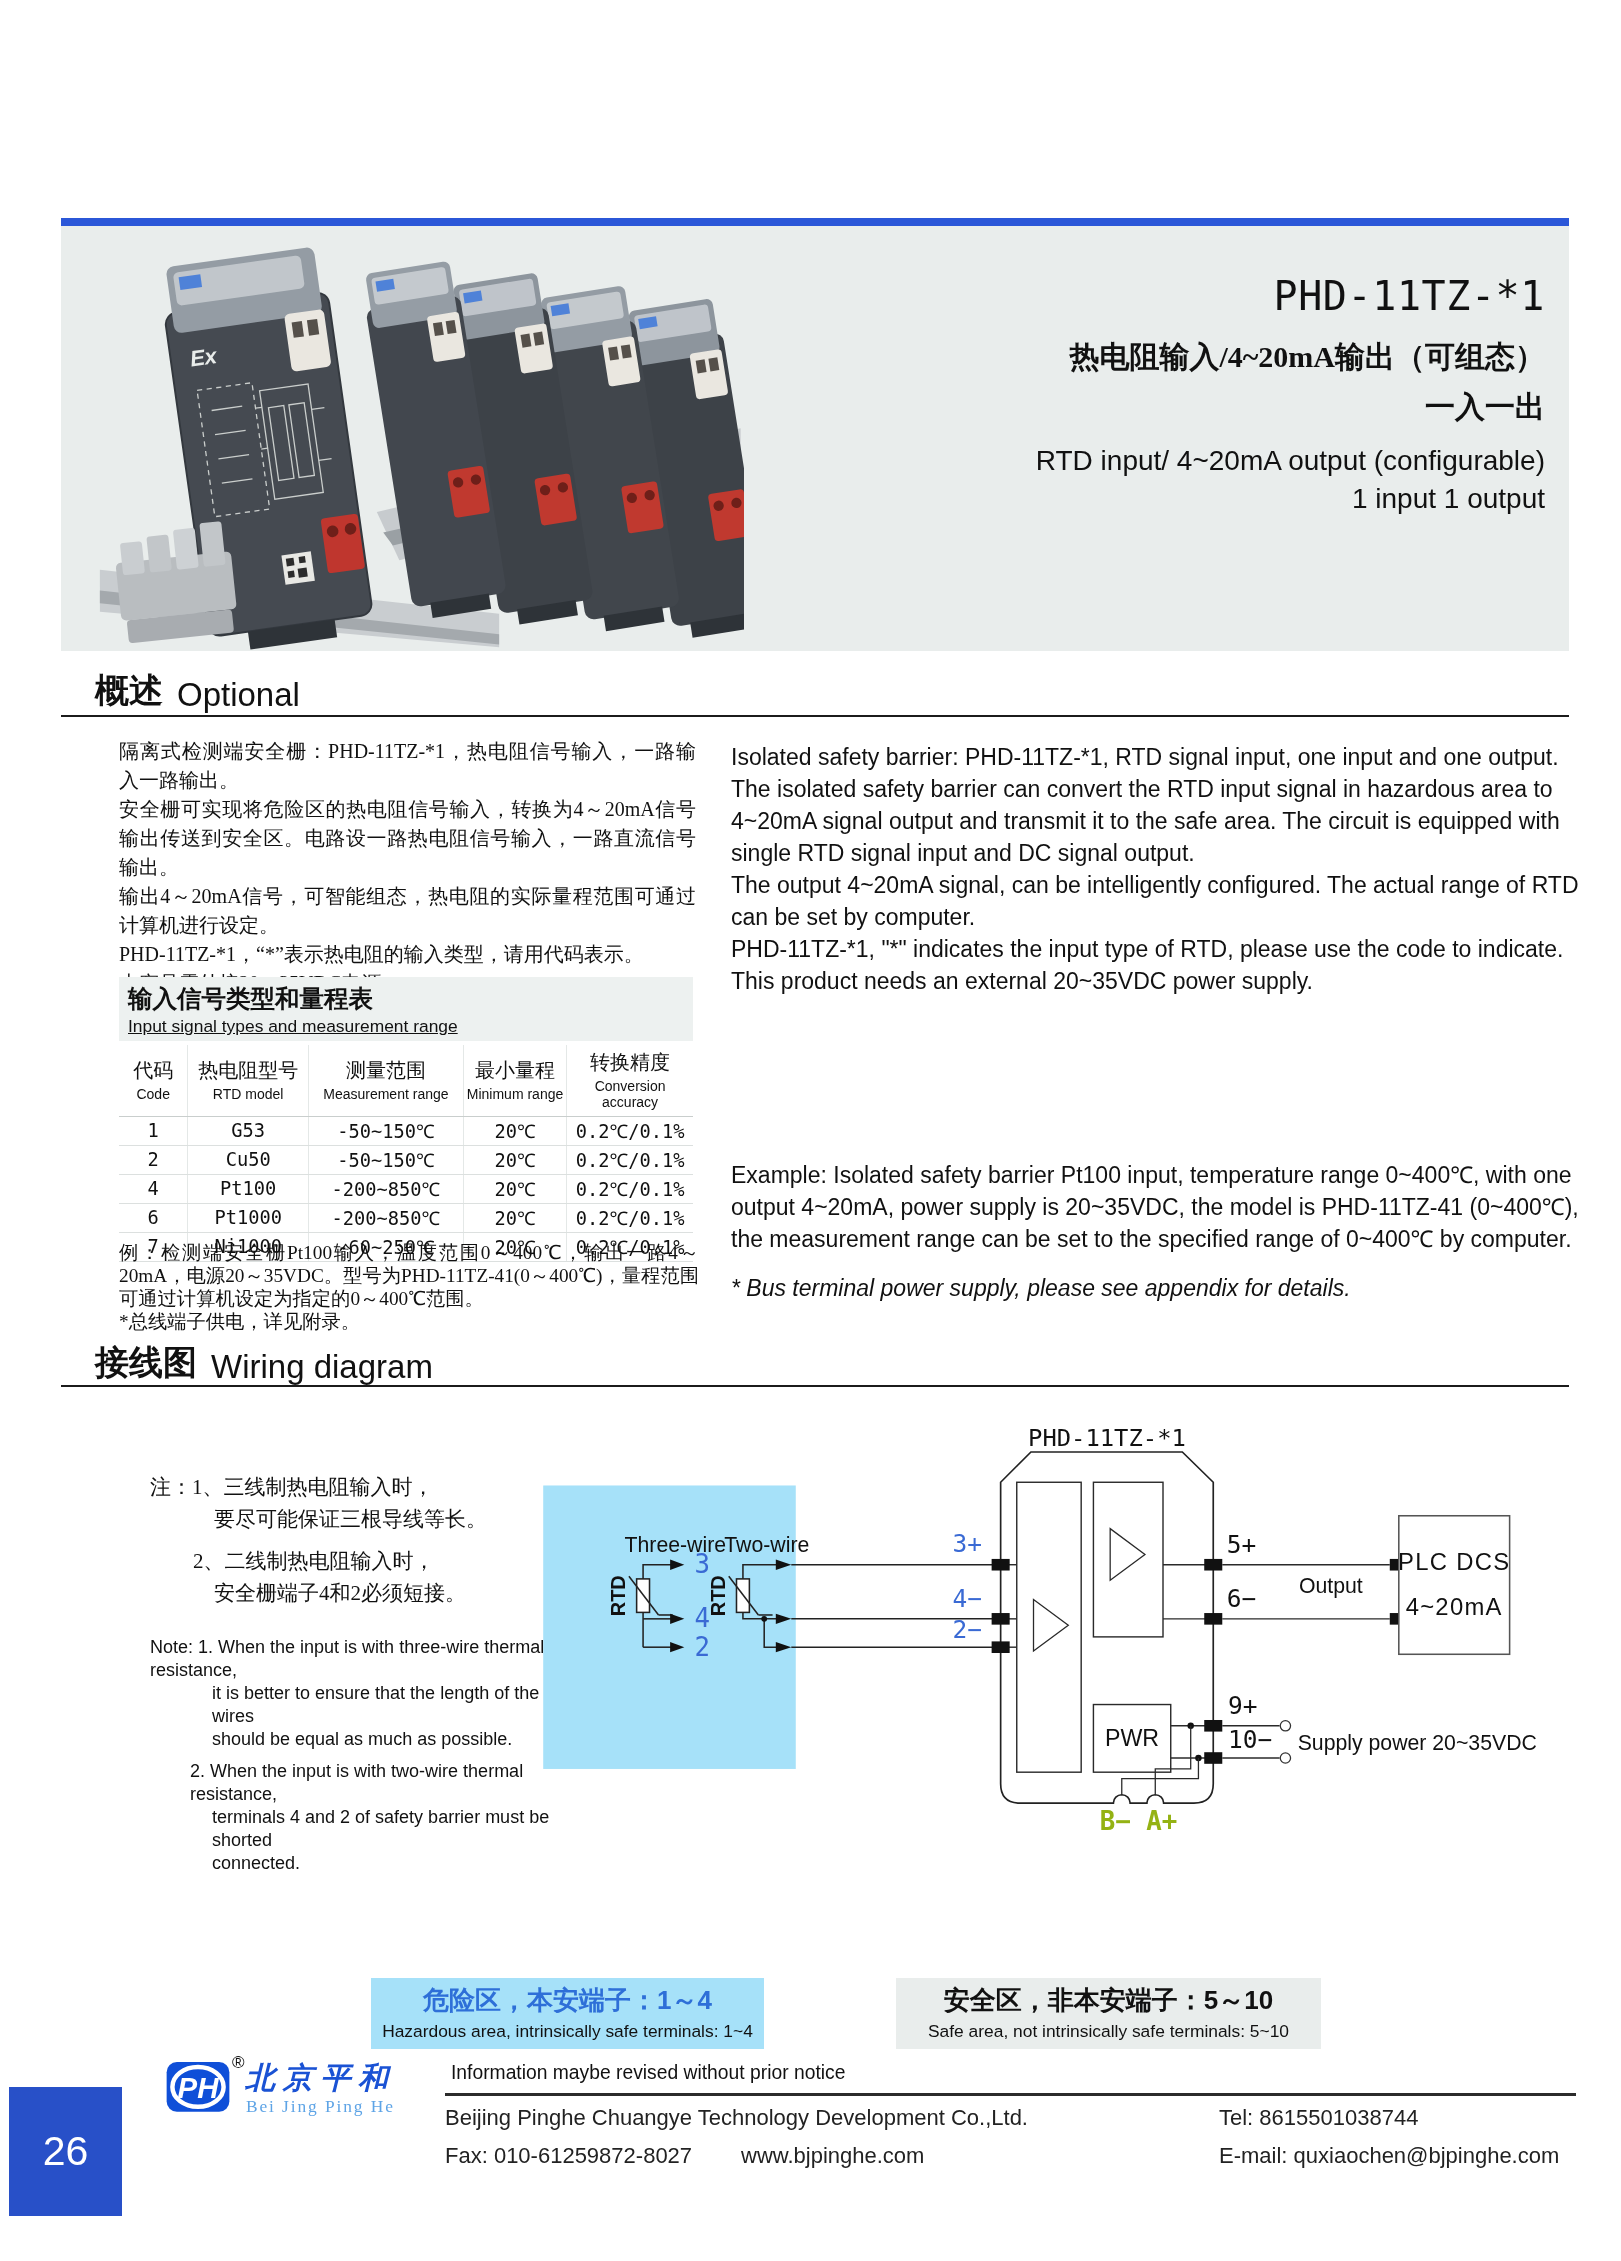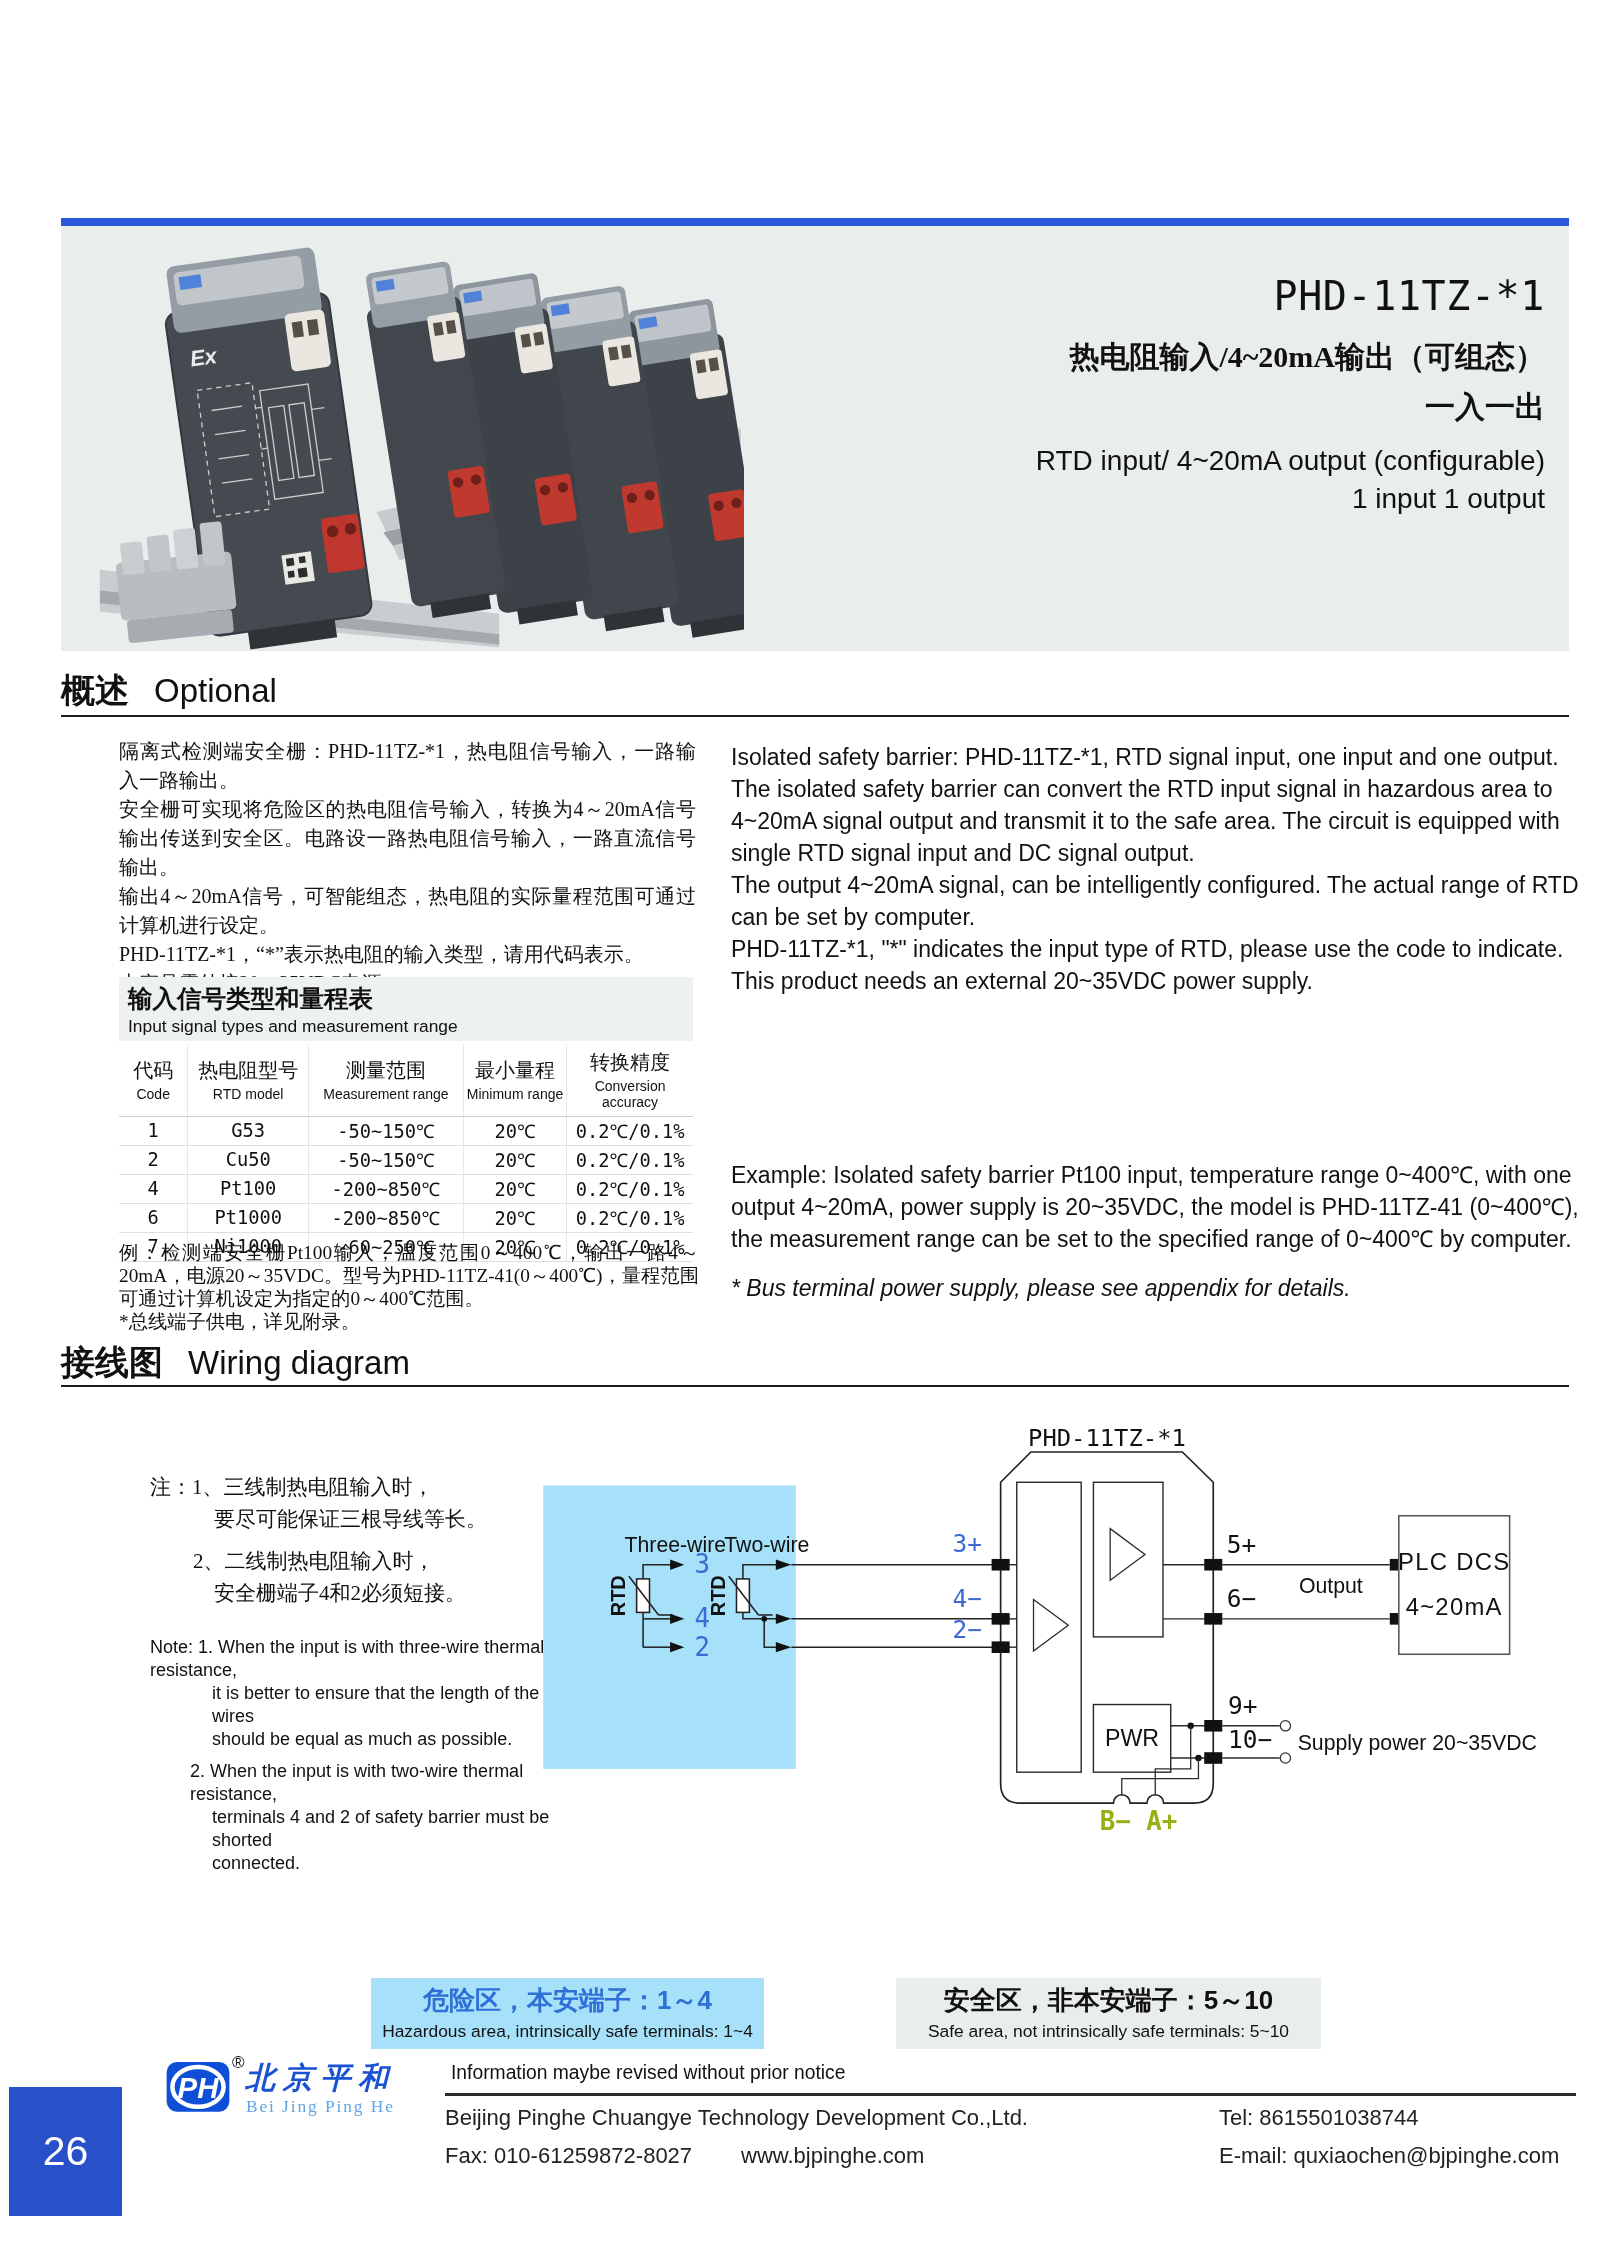--- a/index.html
+++ b/index.html
@@ -17,34 +17,34 @@
   
   .panel { left:61px; top:226px; width:1508px; height:425px; background:#e9edec; }
   .photo { left:74px; top:235px; width:670px; height:416px; }
   .product-text { left:644px; top:273px; width:901px; text-align:right; }
   .model { font-family:"DejaVu Sans Mono", monospace; font-size:40px; letter-spacing:0.6px; margin-bottom:18px; }
   .sub-zh { font-family:"Liberation Serif", serif; font-weight:700; font-size:30px; margin-bottom:9px; }
   .sub-zh2 { margin-bottom:17px; }
   .sub-en { font-size:28px; font-weight:500; margin-bottom:6.4px; }
 
   
-  .sec-head { display:flex; align-items:center; gap:25px; }
+  .sec-head { display:flex; align-items:flex-end; gap:14px;margin-left:34px; }
   .sh-zh { font-size:34px; font-weight:700; }
   .sh-en { font-size:33px; font-weight:500; }
   .rule { height:1.9px; background:#1b1b1b; width:1508px; left:61px; }
 
   
   .ov-zh { left:119px; top:737px; width:577px; font-family:"Liberation Serif", serif;
            font-size:20px; line-height:29px; text-align:justify; }
   .ov-en { left:731px; top:741px; width:852px; font-size:23px; line-height:32px; }
 
   
   .tbl-title { left:119px; top:977px; width:574px; height:64px; background:#edf1f0; padding:5.2px 0 0 9px; }
   .tbl-title-zh { font-size:24.5px; font-weight:700; }
-  .tbl-title-en { font-size:17.4px; margin-top:1.3px; }
+  .tbl-title-en { font-size:17.4px; margin-top:1.3px;text-decoration:underline; }
   .sig-table { left:119px; top:1045px; width:574px; border-collapse:collapse; }
   .sig-table th, .sig-table td { text-align:center; vertical-align:middle; }
   .sig-table th { border-bottom:1.3px solid #c9cecd; padding:3.9px 1.3px 5.2px; }
   .sig-table td { border-bottom:1.3px solid #dce0df; height:29px;
                   font-family:"DejaVu Sans Mono", monospace; font-size:18.7px; }
   .sig-table th + th, .sig-table td + td { border-left:1.3px solid #e4e8e7; }
   .th-zh { display:block; font-family:"Liberation Serif", serif; font-weight:400; font-size:20px; }
   .th-en { display:block; font-size:14px; font-weight:400; margin-top:2.6px; }
 
   .example-zh { left:119px; top:1241px; width:580px; font-family:"Liberation Serif", serif;

